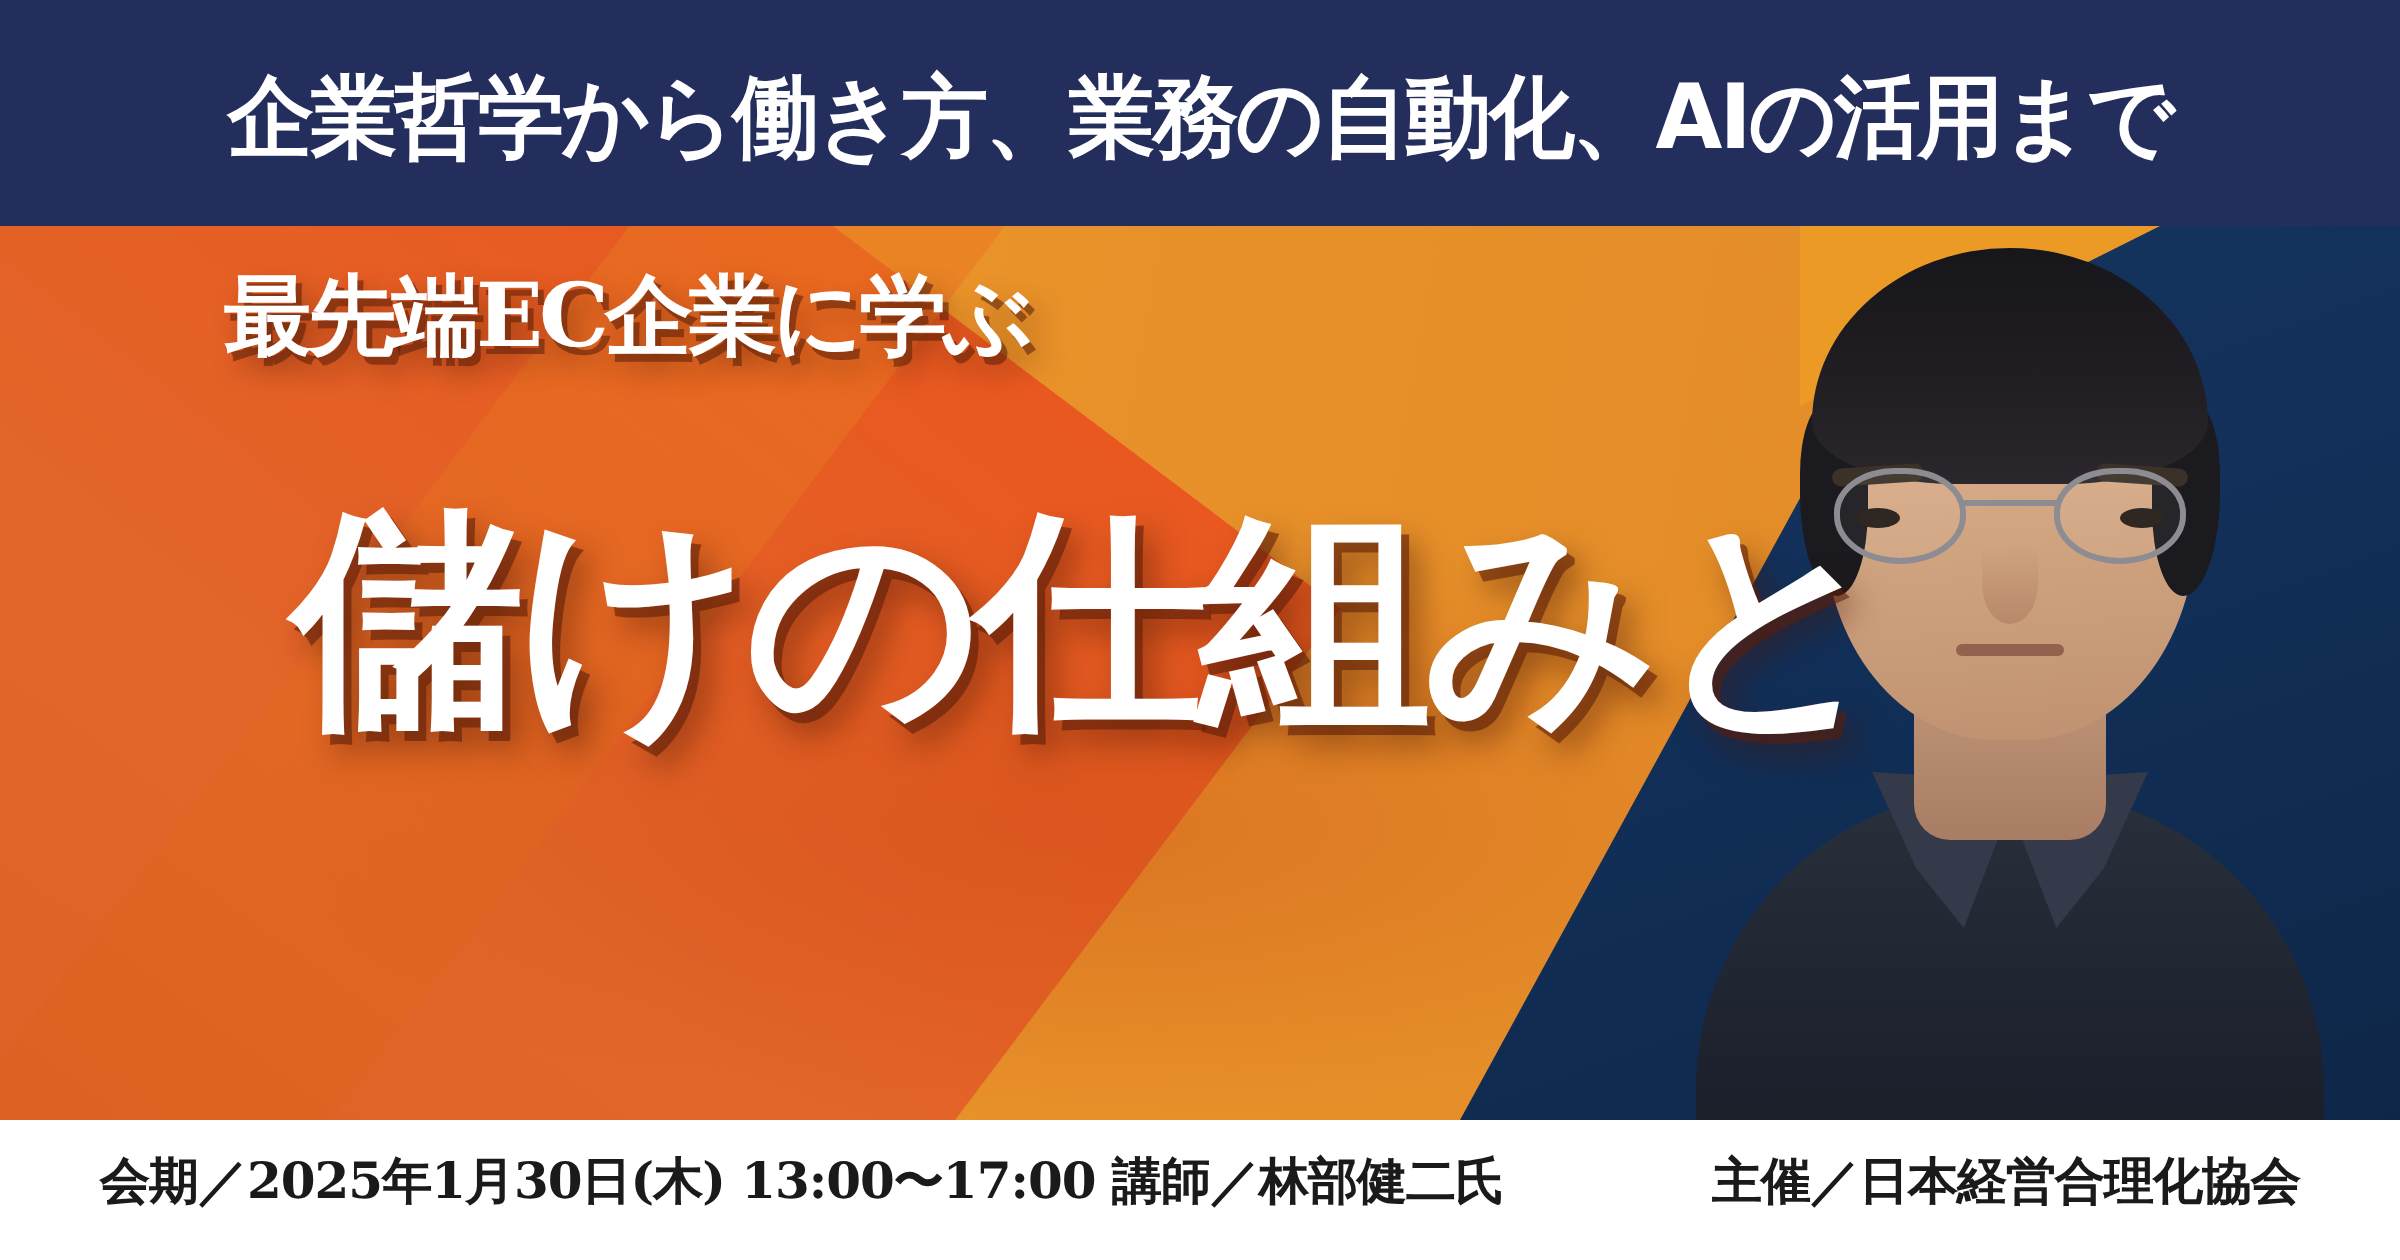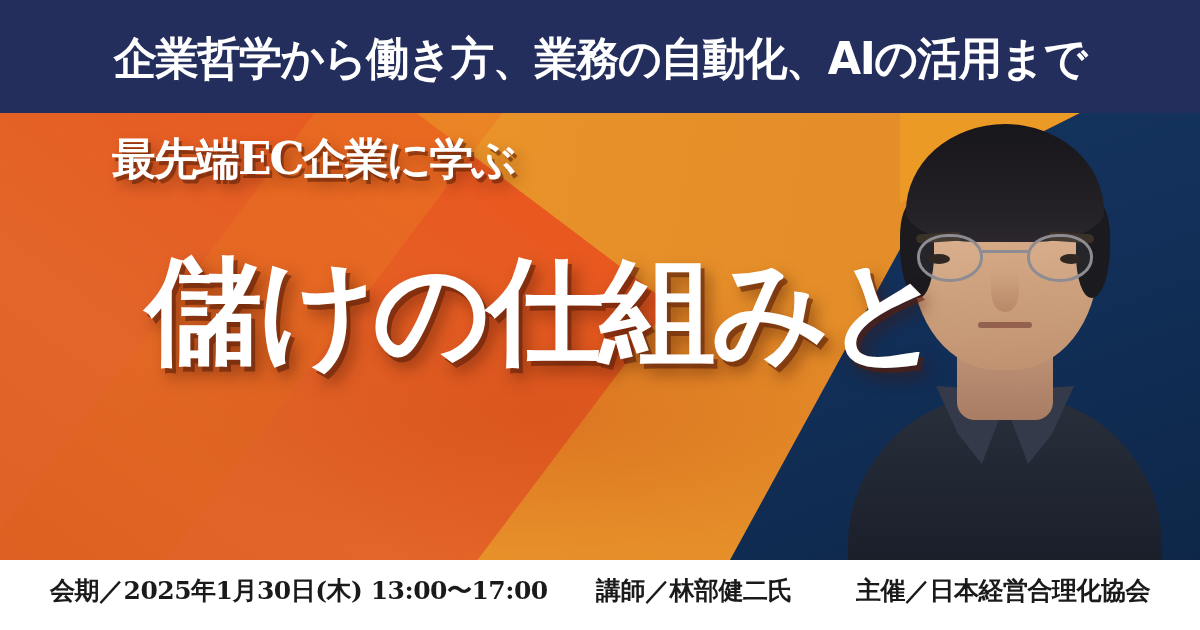--- a/index.html
+++ b/index.html
@@ -342,21 +342,21 @@
     font-family: "DejaVu Serif", "Liberation Serif", serif;
     font-weight: 700;
     color: #1a1a1a;
   }
   .info-item {
     font-size: 25px;
     white-space: nowrap;
     letter-spacing: -0.5px;
   }
   .info-date   { margin-right: auto; }
-  .info-lecturer { margin-right: 64px; }
+  .info-lecturer { margin-right: 104px; }
   .info-host   { margin-right: 8px; }
 </style>
 </head>
 <body>
 
 <div class="poster">
 
   <div class="top-banner">
     <div class="top-banner-text">企業哲学から働き方、業務の自動化、AIの活用まで</div>
   </div>

